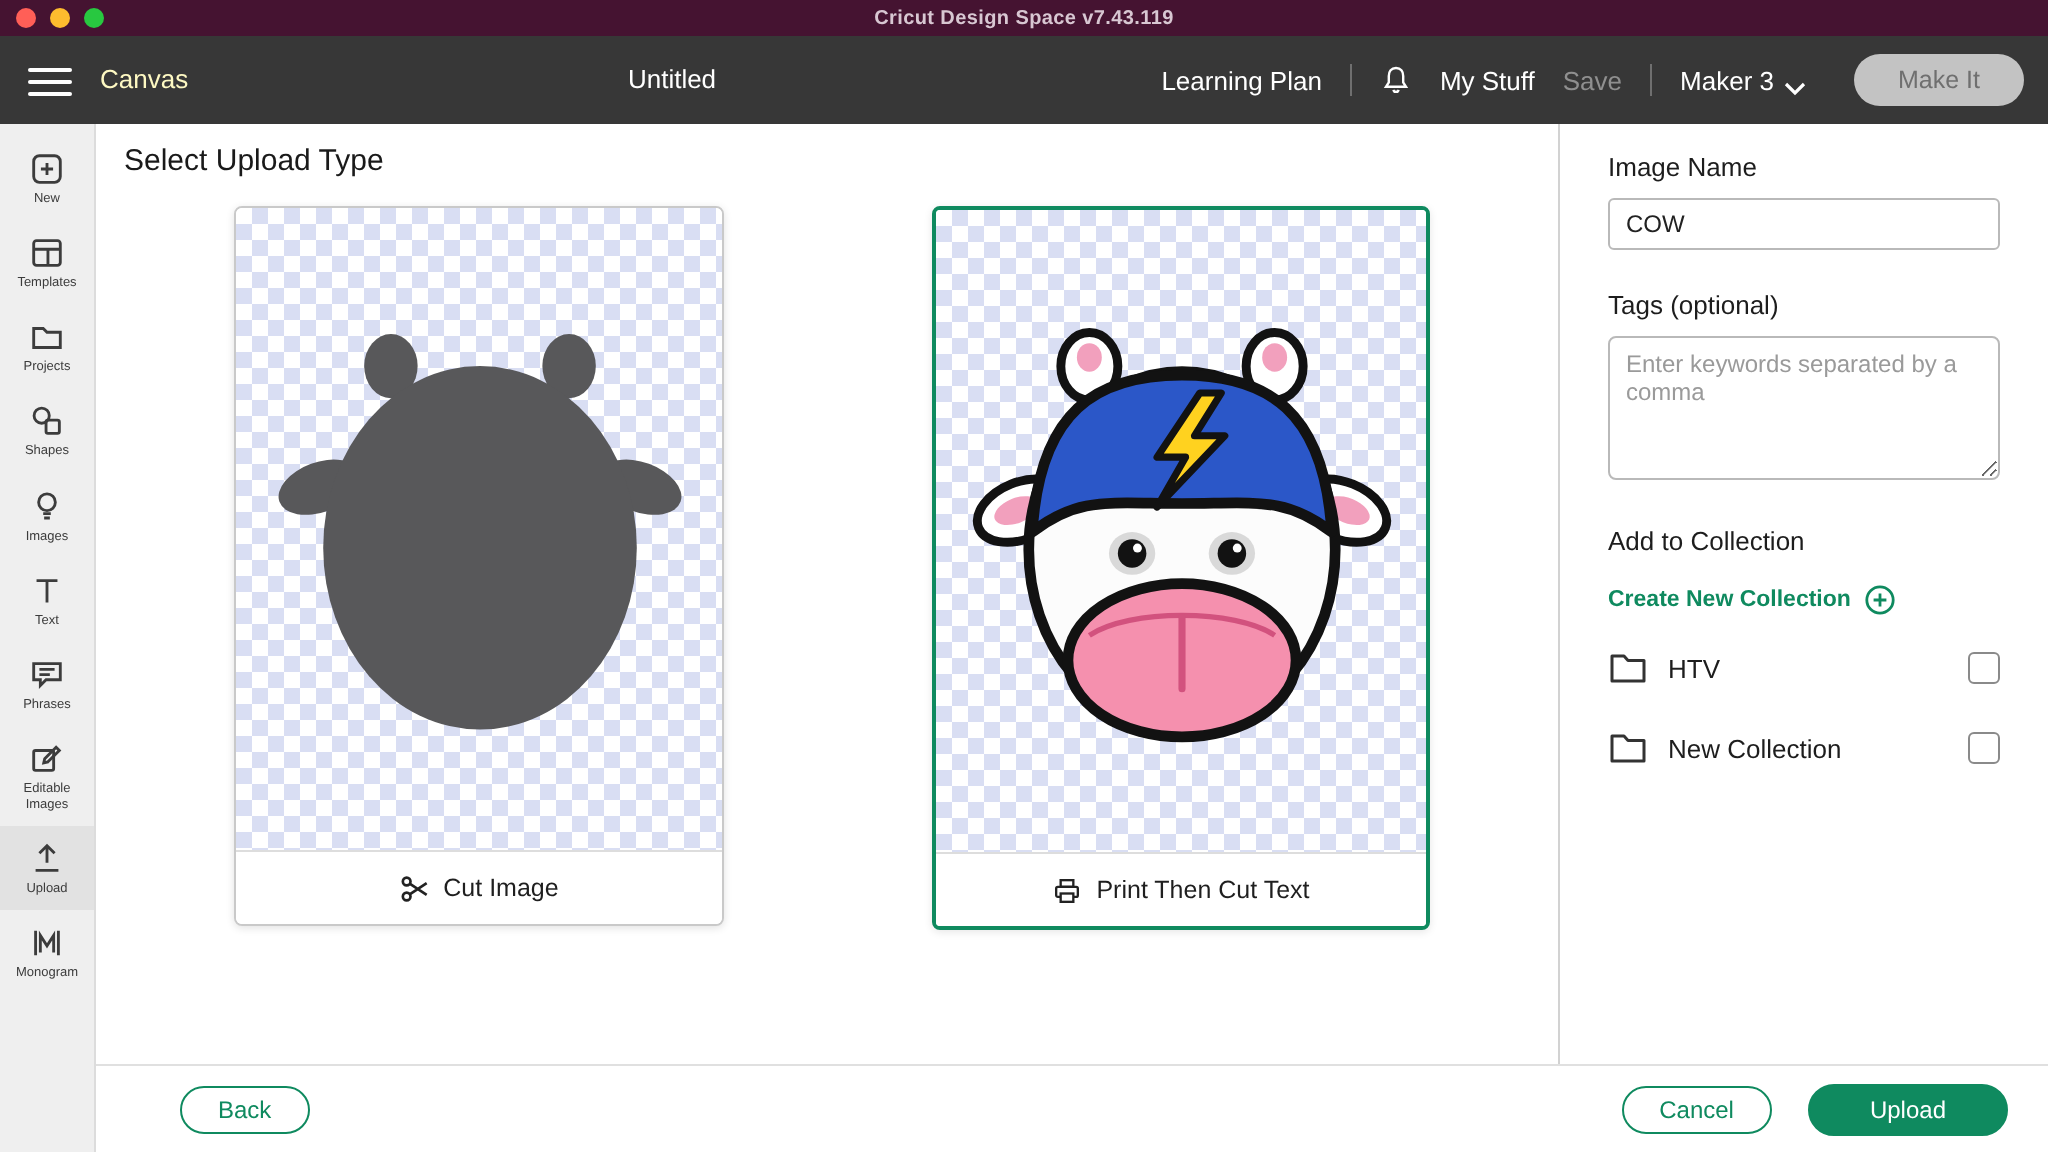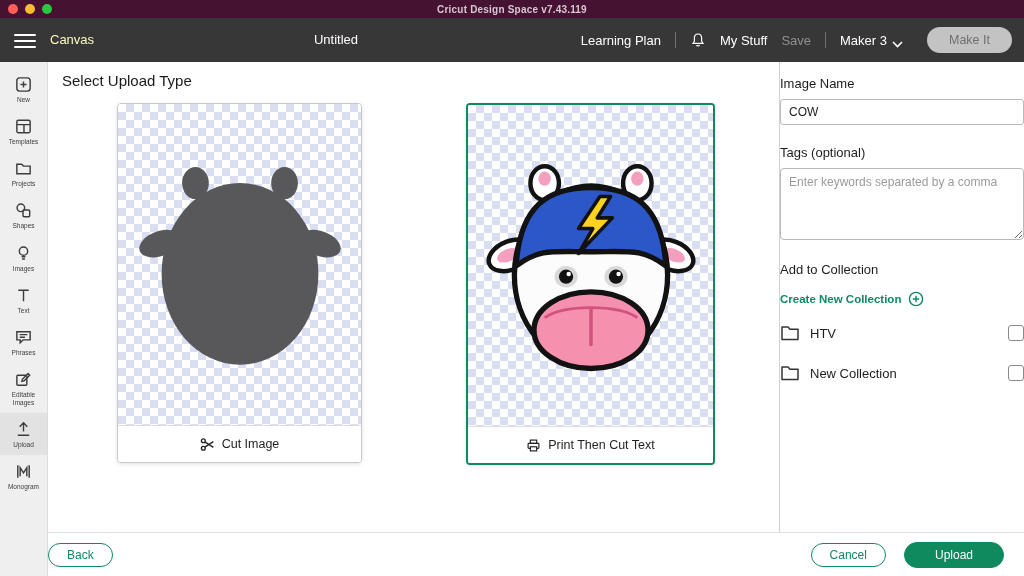--- a/index.html
+++ b/index.html
@@ -50,42 +50,42 @@
     background-image:
       linear-gradient(45deg,#d9def3 25%,transparent 25%,transparent 75%,#d9def3 75%),
       linear-gradient(45deg,#d9def3 25%,transparent 25%,transparent 75%,#d9def3 75%);
     background-size:16px 16px; background-position:0 0,8px 8px; }
   .card-label { height:37px; background:#fff; border-top:1px solid #ddd; display:flex;
     align-items:center; justify-content:center; gap:7px; font-size:12.5px; color:#1f1f1f; }
   .card-label svg { width:15px; height:15px; }
 
   
   .panel { position:absolute; right:0; top:62px; width:245px; height:470px;
-    background:#fff; border-left:1px solid #d2d2d2; padding:14px 0; }
+    background:#fff; border-left:1px solid #d2d2d2; padding:14px 24px; }
   .plabel { font-size:13px; color:#1d1d1d; margin-bottom:8px; }
   .pinput { width:100%; height:26px; border:1px solid #b9b9b9; border-radius:3px;
     font-size:12px; color:#222; padding:0 8px; font-family:"Liberation Sans",sans-serif; }
   .ptextarea { width:100%; height:72px; border:1px solid #b9b9b9; border-radius:4px;
     font-size:12px; color:#222; padding:6px 8px; resize:both; font-family:"Liberation Sans",sans-serif; }
   .ptextarea::placeholder { color:#9a9a9a; }
   .gap18 { height:18px; } .gap20 { height:20px; }
   .create-new { display:flex; align-items:center; justify-content:flex-start; gap:7px;
     color:#0f8a5f; font-size:11.5px; font-weight:700; cursor:pointer; margin:14px 0 6px; }
   .collection-row { display:flex; align-items:center; gap:10px; padding:11px 0; cursor:pointer; }
   .collection-row .cname { font-size:13px; color:#1d1d1d; }
   .checkbox { margin-left:auto; width:16px; height:16px; border:1.5px solid #8a8a8a;
     border-radius:3px; background:#fff; cursor:pointer; }
 
   
   .footer { position:absolute; left:48px; right:0; bottom:0; height:44px; background:#fff;
     border-top:1px solid #e0e0e0; display:flex; align-items:center; }
   .btn { font-family:"Liberation Sans",sans-serif; font-size:12px; border-radius:15px; cursor:pointer; }
   .btn.outline { background:#fff; color:#0f8a5f; border:1.5px solid #0f8a5f; padding:4px 18px; }
   .btn.fill { background:#0f8a5f; color:#fff; border:1.5px solid #0f8a5f; padding:5px 30px; }
-  .btn-back { }
+  .btn-back { margin-left:42px; }
   .btn-cancel { margin-left:auto; }
   .btn-upload { margin-left:18px; margin-right:20px; }
 </style>
 </head>
 <body>
 
 <div class="titlebar">
   <div class="traffic">
     <span class="light red"></span>
     <span class="light yellow"></span>

